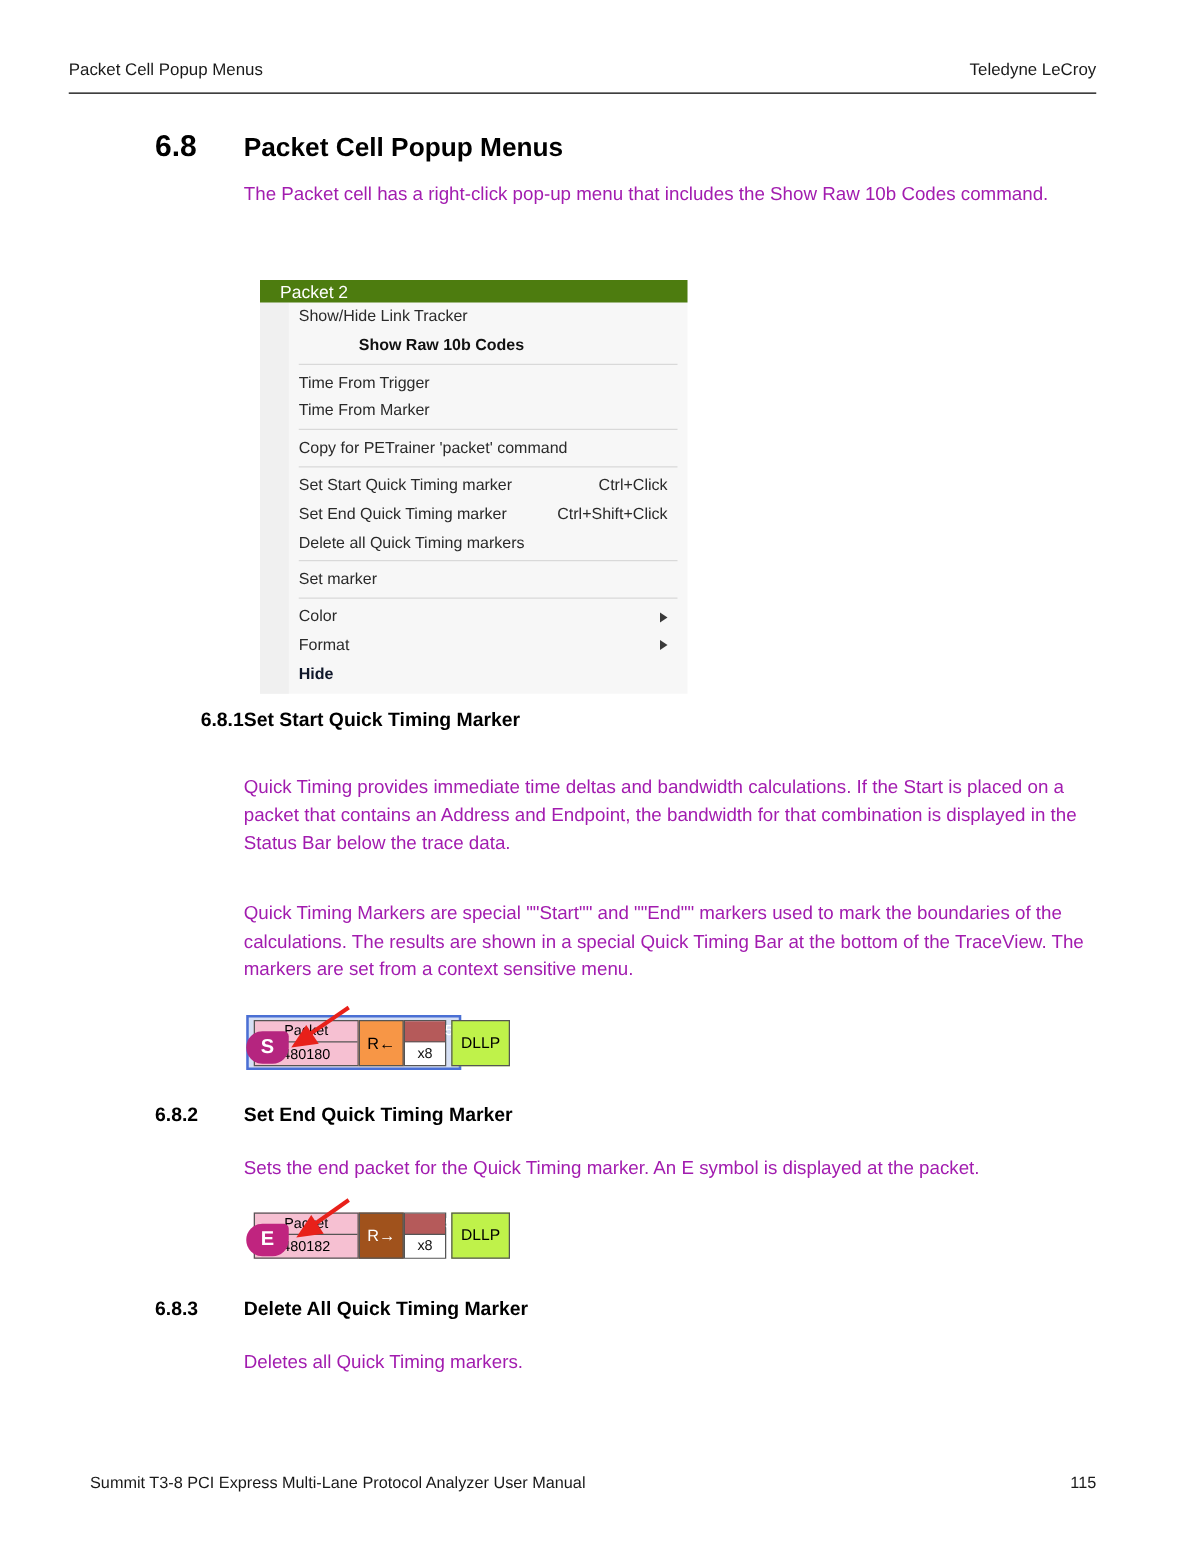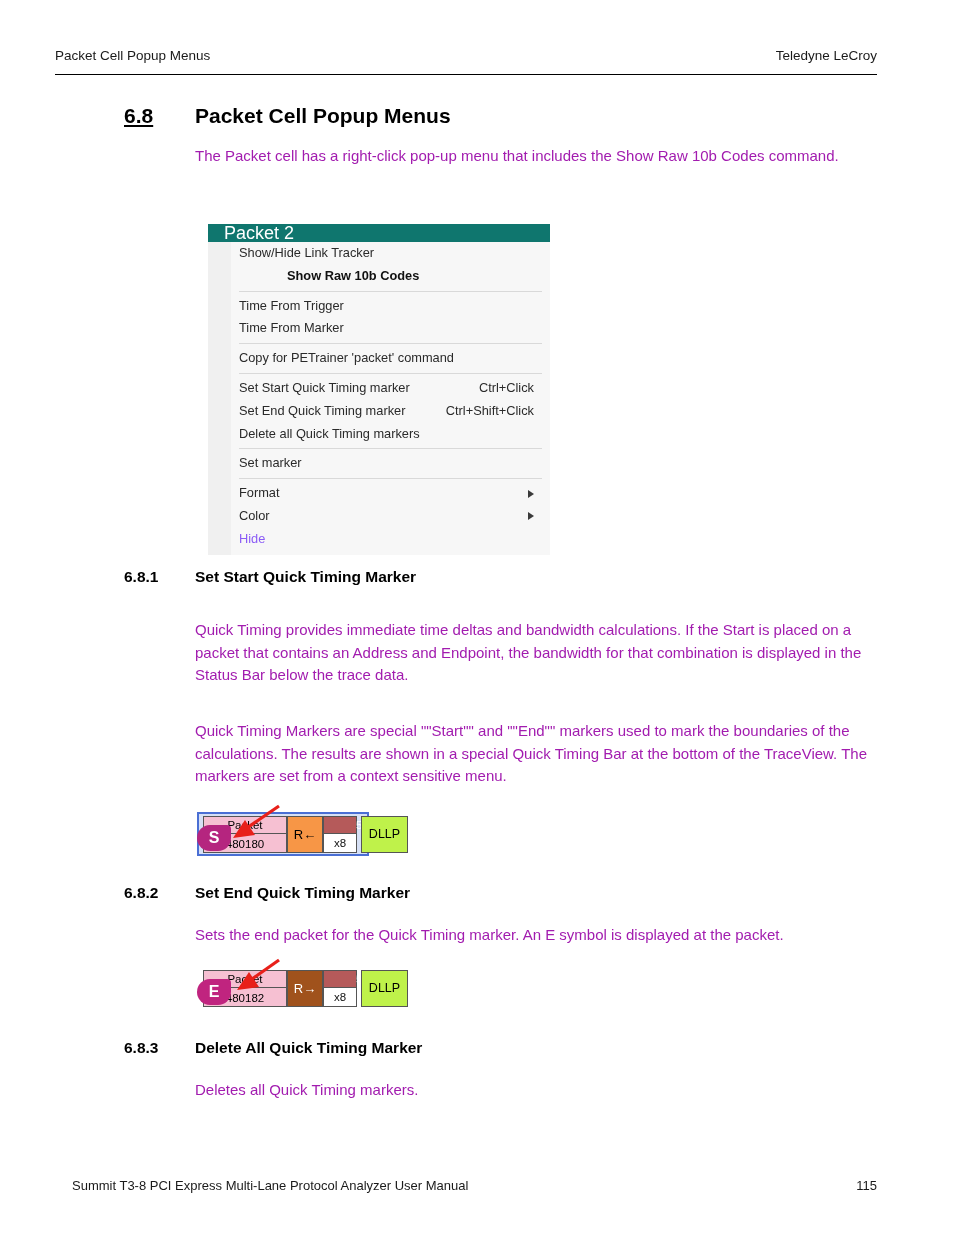--- a/index.html
+++ b/index.html
@@ -47,26 +47,25 @@
   
   .h1-block {
     position: absolute;
     left: 124px;
     top: 104px;
     width: 760px;
     display: flex;
     align-items: baseline;
   }
   .h1-num {
-    font-size: 21px;
+    font-size: 24px;
     font-weight: bold;
     width: 71px;
     flex: 0 0 71px;
     letter-spacing: 0px;
-    text-decoration: underline;
   }
   .h1-title {
     font-size: 21px;
     font-weight: bold;
   }
 
   .h2-block {
     position: absolute;
     left: 124px;
     width: 760px;
@@ -109,24 +108,24 @@
     left: 0;
     top: 18px;
     width: 23px;
     bottom: 0;
     background: #f0f0f0;
   }
   .ctx-title {
     position: relative;
     height: 18px;
     line-height: 18px;
-    background: #0f766e;
+    background: #4d7c0f;
     color: #ffffff;
     padding-left: 16px;
-    font-size: 18px;
+    font-size: 14px;
     box-sizing: border-box;
   }
   .ctx-body {
     position: relative;
     padding-bottom: 4px;
   }
   .ctx-item {
     position: relative;
     height: 22.8px;
     line-height: 22.8px;
@@ -137,21 +136,21 @@
     white-space: nowrap;
   }
   .ctx-item .lbl { flex: 0 0 auto; }
   .ctx-item .spacer { flex: 1 1 auto; }
   .ctx-item .accel {
     flex: 0 0 auto;
     color: #2a2a2a;
     padding-right: 6px;
   }
   .ctx-item.bold .lbl { font-weight: bold; color: #111; margin-left: 48px; }
-  .ctx-item.disabled .lbl { color: #8b5cf6; }
+  .ctx-item.disabled .lbl { color: #0f172a; font-weight: bold; }
   .ctx-sep {
     position: relative;
     height: 1px;
     background: #d9d9d9;
     margin: 3px 8px 3px 31px;
   }
   .ctx-arrow {
     flex: 0 0 auto;
     width: 0; height: 0;
     border-top: 4.5px solid transparent;
@@ -339,37 +338,37 @@
           <span class="lbl">Delete all Quick Timing markers</span>
           <span class="spacer"></span>
         </div>
         <div class="ctx-sep"></div>
         <div class="ctx-item">
           <span class="lbl">Set marker</span>
           <span class="spacer"></span>
         </div>
         <div class="ctx-sep"></div>
         <div class="ctx-item">
+          <span class="lbl">Color</span>
+          <span class="spacer"></span>
+          <span class="ctx-arrow"></span>
+        </div>
+        <div class="ctx-item">
           <span class="lbl">Format</span>
-          <span class="spacer"></span>
-          <span class="ctx-arrow"></span>
-        </div>
-        <div class="ctx-item">
-          <span class="lbl">Color</span>
           <span class="spacer"></span>
           <span class="ctx-arrow"></span>
         </div>
         <div class="ctx-item disabled">
           <span class="lbl">Hide</span>
           <span class="spacer"></span>
         </div>
       </div>
   </div>
 
-  <div class="h2-block" style="top:568px;">
+  <div class="h2-block" style="top:568px;text-align:right;">
     <span class="h2-num">6.8.1</span>
     <span class="h2-title">Set Start Quick Timing Marker</span>
   </div>
   <div class="para" style="top:619px;">Quick Timing provides immediate time deltas and bandwidth calculations. If the Start is placed on a packet that contains an Address and Endpoint, the bandwidth for that combination is displayed in the Status Bar below the trace data.</div>
   <div class="para" style="top:720px;">Quick Timing Markers are special ""Start"" and ""End"" markers used to mark the boundaries of the calculations. The results are shown in a special Quick Timing Bar at the bottom of the TraceView. The markers are set from a context sensitive menu.</div>
 
   <div class="trace" style="left:197px; top:812px; width:180px; height:48px;">
     <div class="trace-frame" style="width:172px; height:44px;"></div>
     <div class="cells" style="left:6px; top:4px;">
       <div class="cell cell-packet">

